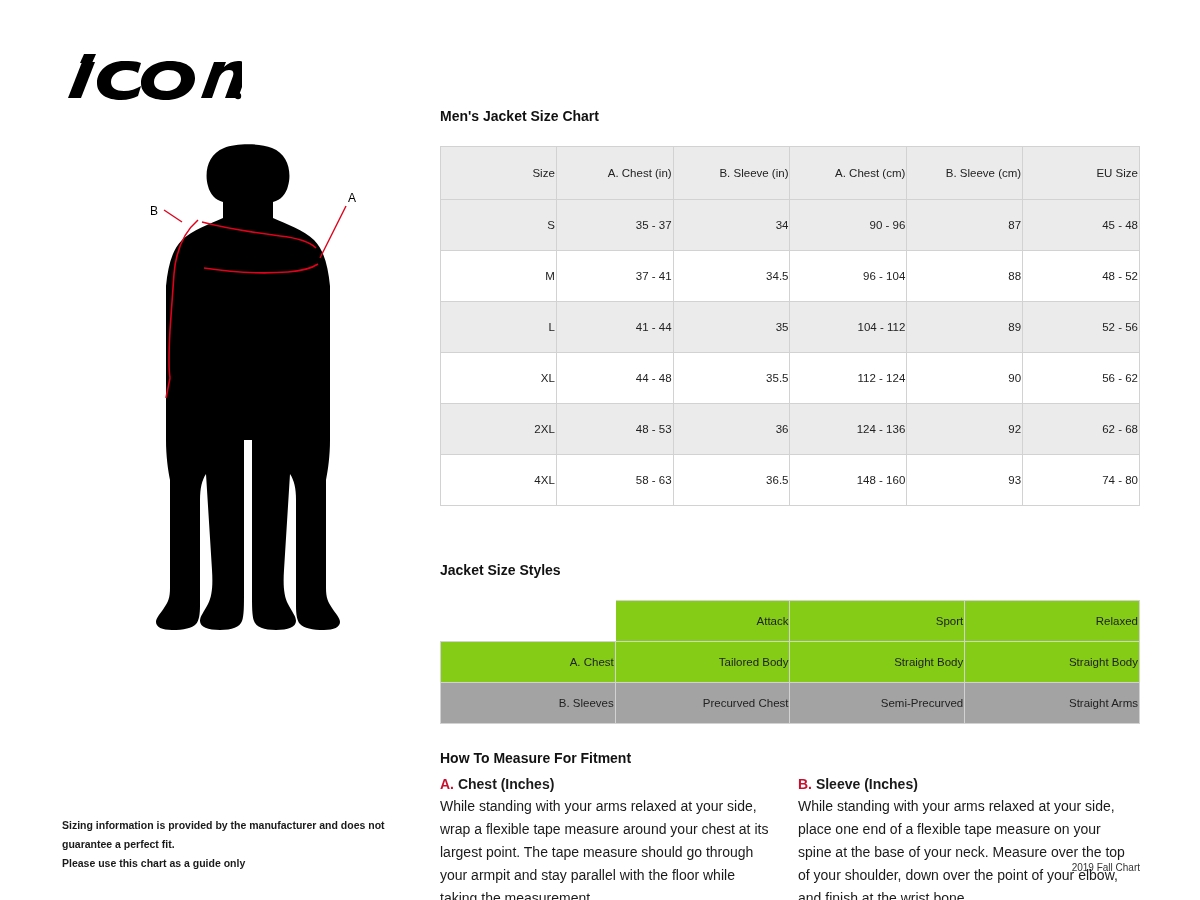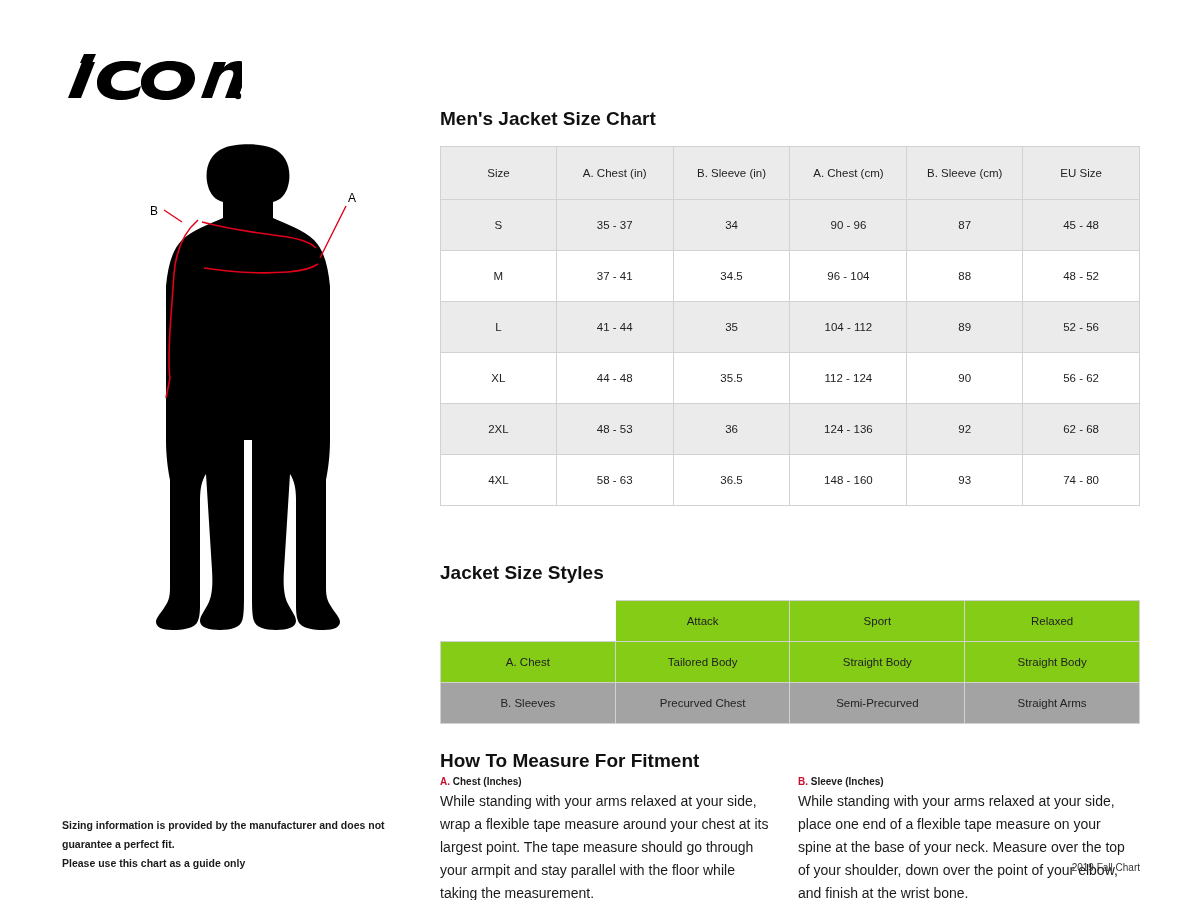--- a/index.html
+++ b/index.html
@@ -56,38 +56,38 @@
   
   #right-column {
     position: absolute;
     left: 440px;
     top: 0;
     width: 720px;
     height: 900px;
   }
 
   .section-title {
-    font-size: 19px;
+    font-size: 14px;
     font-weight: bold;
     color: #111;
     margin: 0;
   }
 
   #jacket-size-title { position: absolute; left: 0; top: 108px; }
   #styles-title { position: absolute; left: 0; top: 562px; }
   #measure-title { position: absolute; left: 0; top: 750px; }
 
   table {
     border-collapse: collapse;
     font-size: 11.5px;
     color: #222;
   }
   table td, table th {
     border: 1px solid #d2d2d2;
-    text-align: center;
+    text-align: right;
     vertical-align: middle;
     font-weight: normal;
   }
 
   
   #size-chart-table {
     position: absolute;
     left: 0;
     top: 146px;
     width: 700px;
@@ -150,21 +150,21 @@
     left: 0;
     top: 776px;
     width: 700px;
     display: flex;
     gap: 28px;
   }
   .measure-col {
     width: 330px;
   }
   .measure-head {
-    font-size: 10px;
+    font-size: 14px;
     font-weight: bold;
     margin-bottom: 3px;
   }
   .measure-letter {
     color: #c8102e;
   }
   .measure-body {
     font-size: 14px;
     line-height: 23px;
     color: #1a1a1a;

